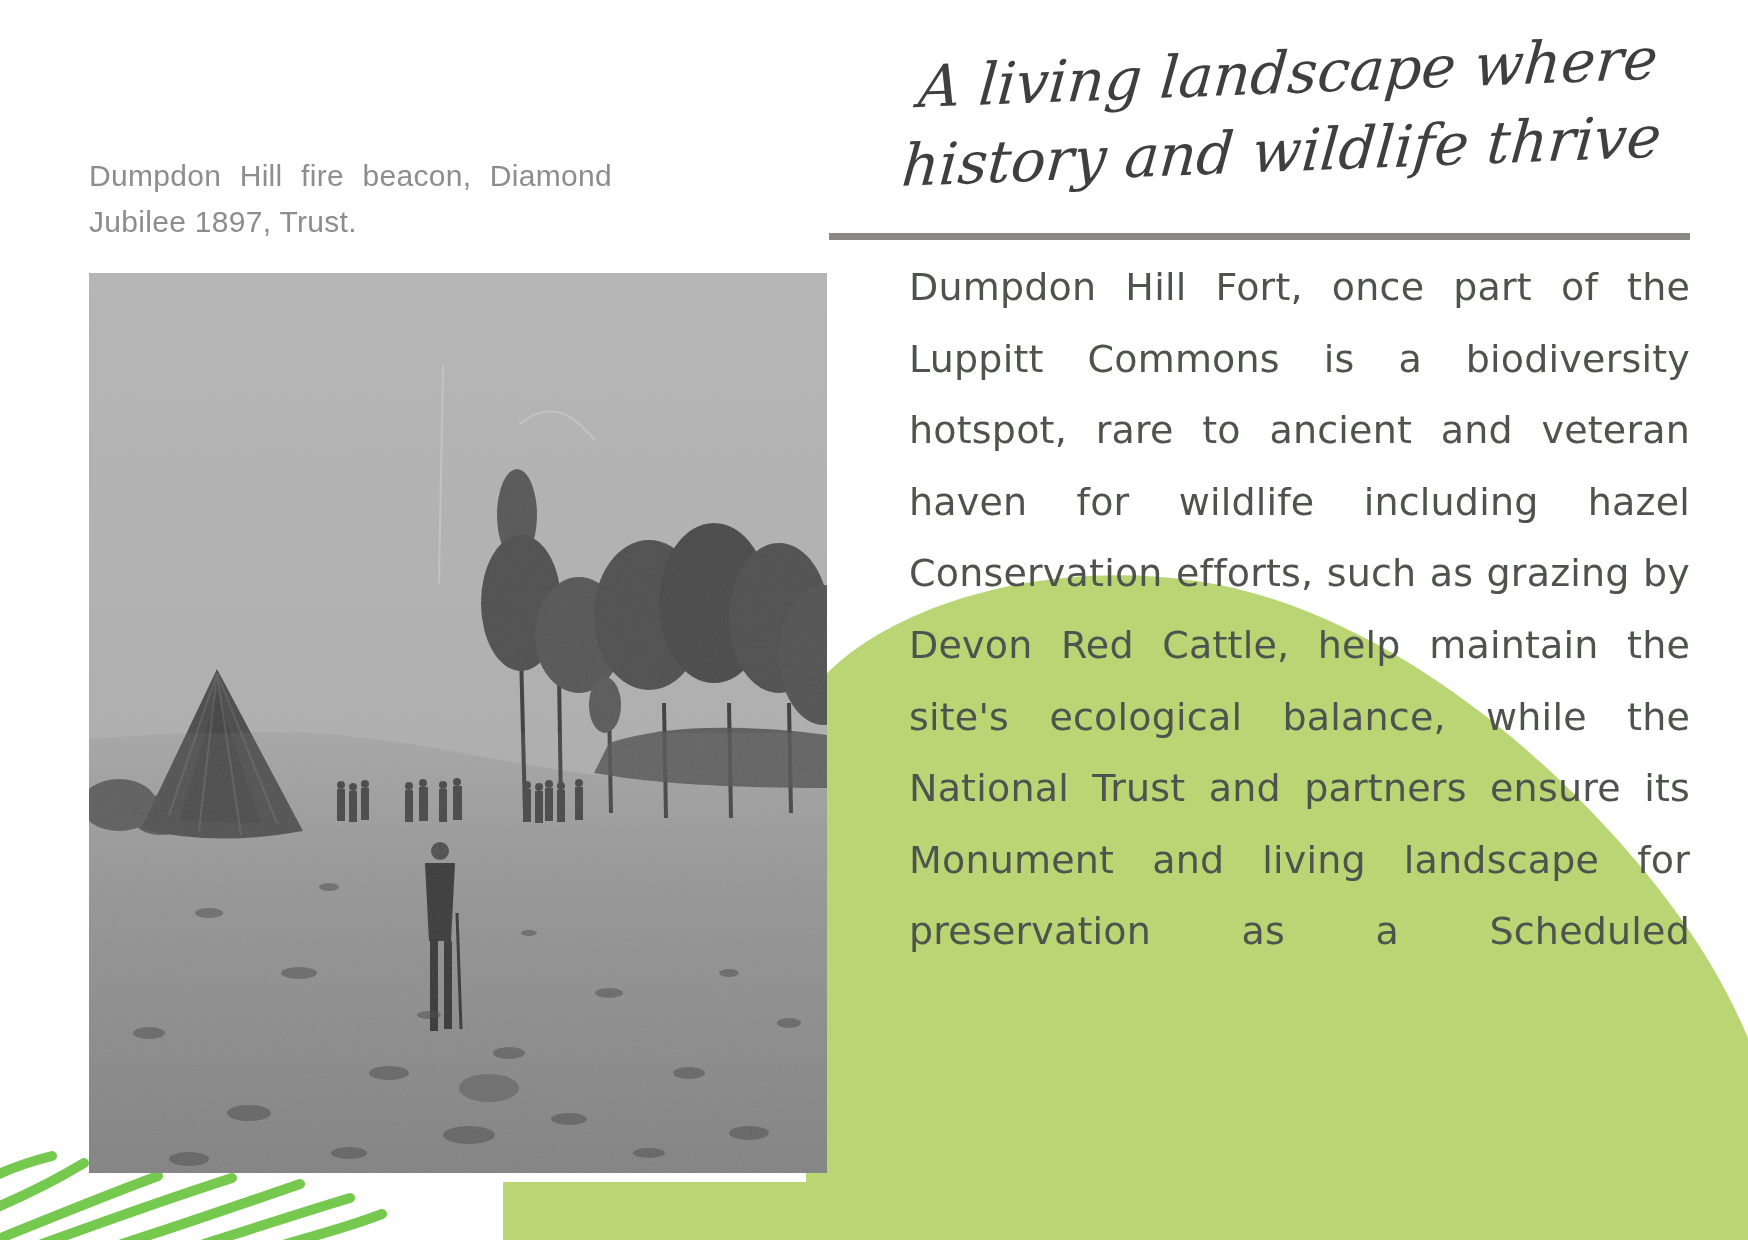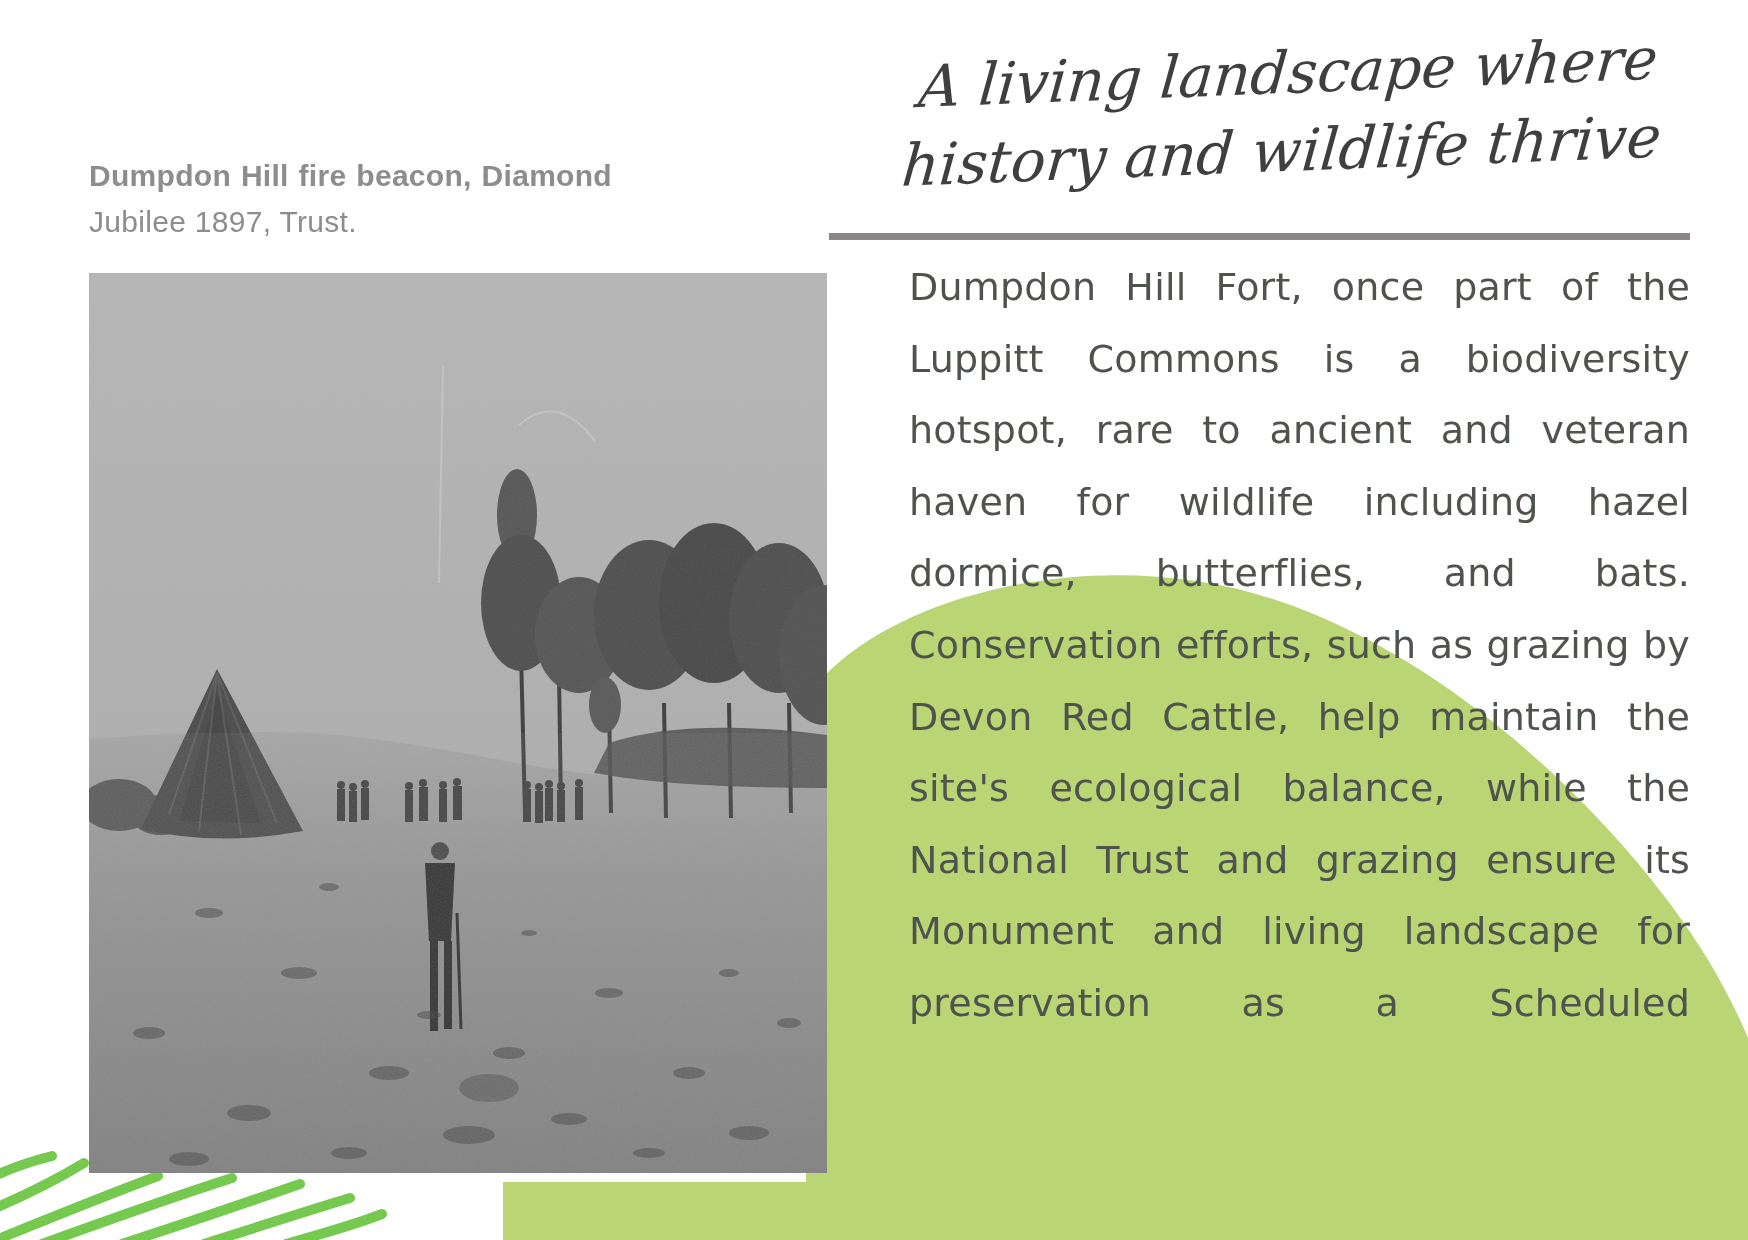--- a/index.html
+++ b/index.html
@@ -7,21 +7,21 @@
     position:relative;width:1748px;height:1240px;background:#ffffff;
     overflow:hidden;font-family:"Liberation Sans",sans-serif;
   }
   .decor-layer{position:absolute;left:0;top:0;width:1748px;height:1240px;z-index:1;}
   .photo-frame{position:absolute;left:89px;top:273px;width:738px;height:900px;z-index:2;}
   .photo-frame svg{display:block;width:100%;height:100%;}
   .caption{
     position:absolute;left:89px;top:153px;width:523px;z-index:3;
     font-size:30px;line-height:46px;color:#8d8d8d;letter-spacing:.3px;
   }
-  .caption .just{text-align:justify;text-align-last:justify;font-weight:bold;}
+  .caption .just{text-align:justify;text-align-last:justify;}
   .script-heading{
     position:absolute;left:855px;top:34px;width:860px;z-index:3;
     font-family:"DejaVu Serif",serif;font-style:italic;font-weight:400;
     font-size:58px;line-height:78px;color:#3f3f3f;text-align:center;
     transform:rotate(-2.2deg) skewX(-7deg);white-space:nowrap;
   }
   .heading-divider{
     position:absolute;left:829px;top:233px;width:861px;height:7px;
     background:#8a8786;z-index:3;
   }
@@ -220,22 +220,21 @@
     <div>history and wildlife thrive</div>
   </div>
 
   <div class="heading-divider"></div>
 
   <div class="article">
     <div class="jline">Dumpdon Hill Fort, once part of the</div>
     <div class="jline">Luppitt Commons is a biodiversity</div>
     <div class="jline">hotspot, rare to ancient and veteran</div>
     <div class="jline">haven for wildlife including hazel</div>
-    <div class="jline">dormice, butterflies, and bats.</div>
     <div class="jline">Conservation efforts, such as grazing by</div>
     <div class="jline">Devon Red Cattle, help maintain the</div>
     <div class="jline">site's ecological balance, while the</div>
-    <div class="jline">National Trust and grazing ensure its</div>
+    <div class="jline">National Trust and partners ensure its</div>
     <div class="jline">Monument and living landscape for</div>
     <div class="jline">preservation as a Scheduled</div>
   </div>
 
 </div>
 
 </body></html>

